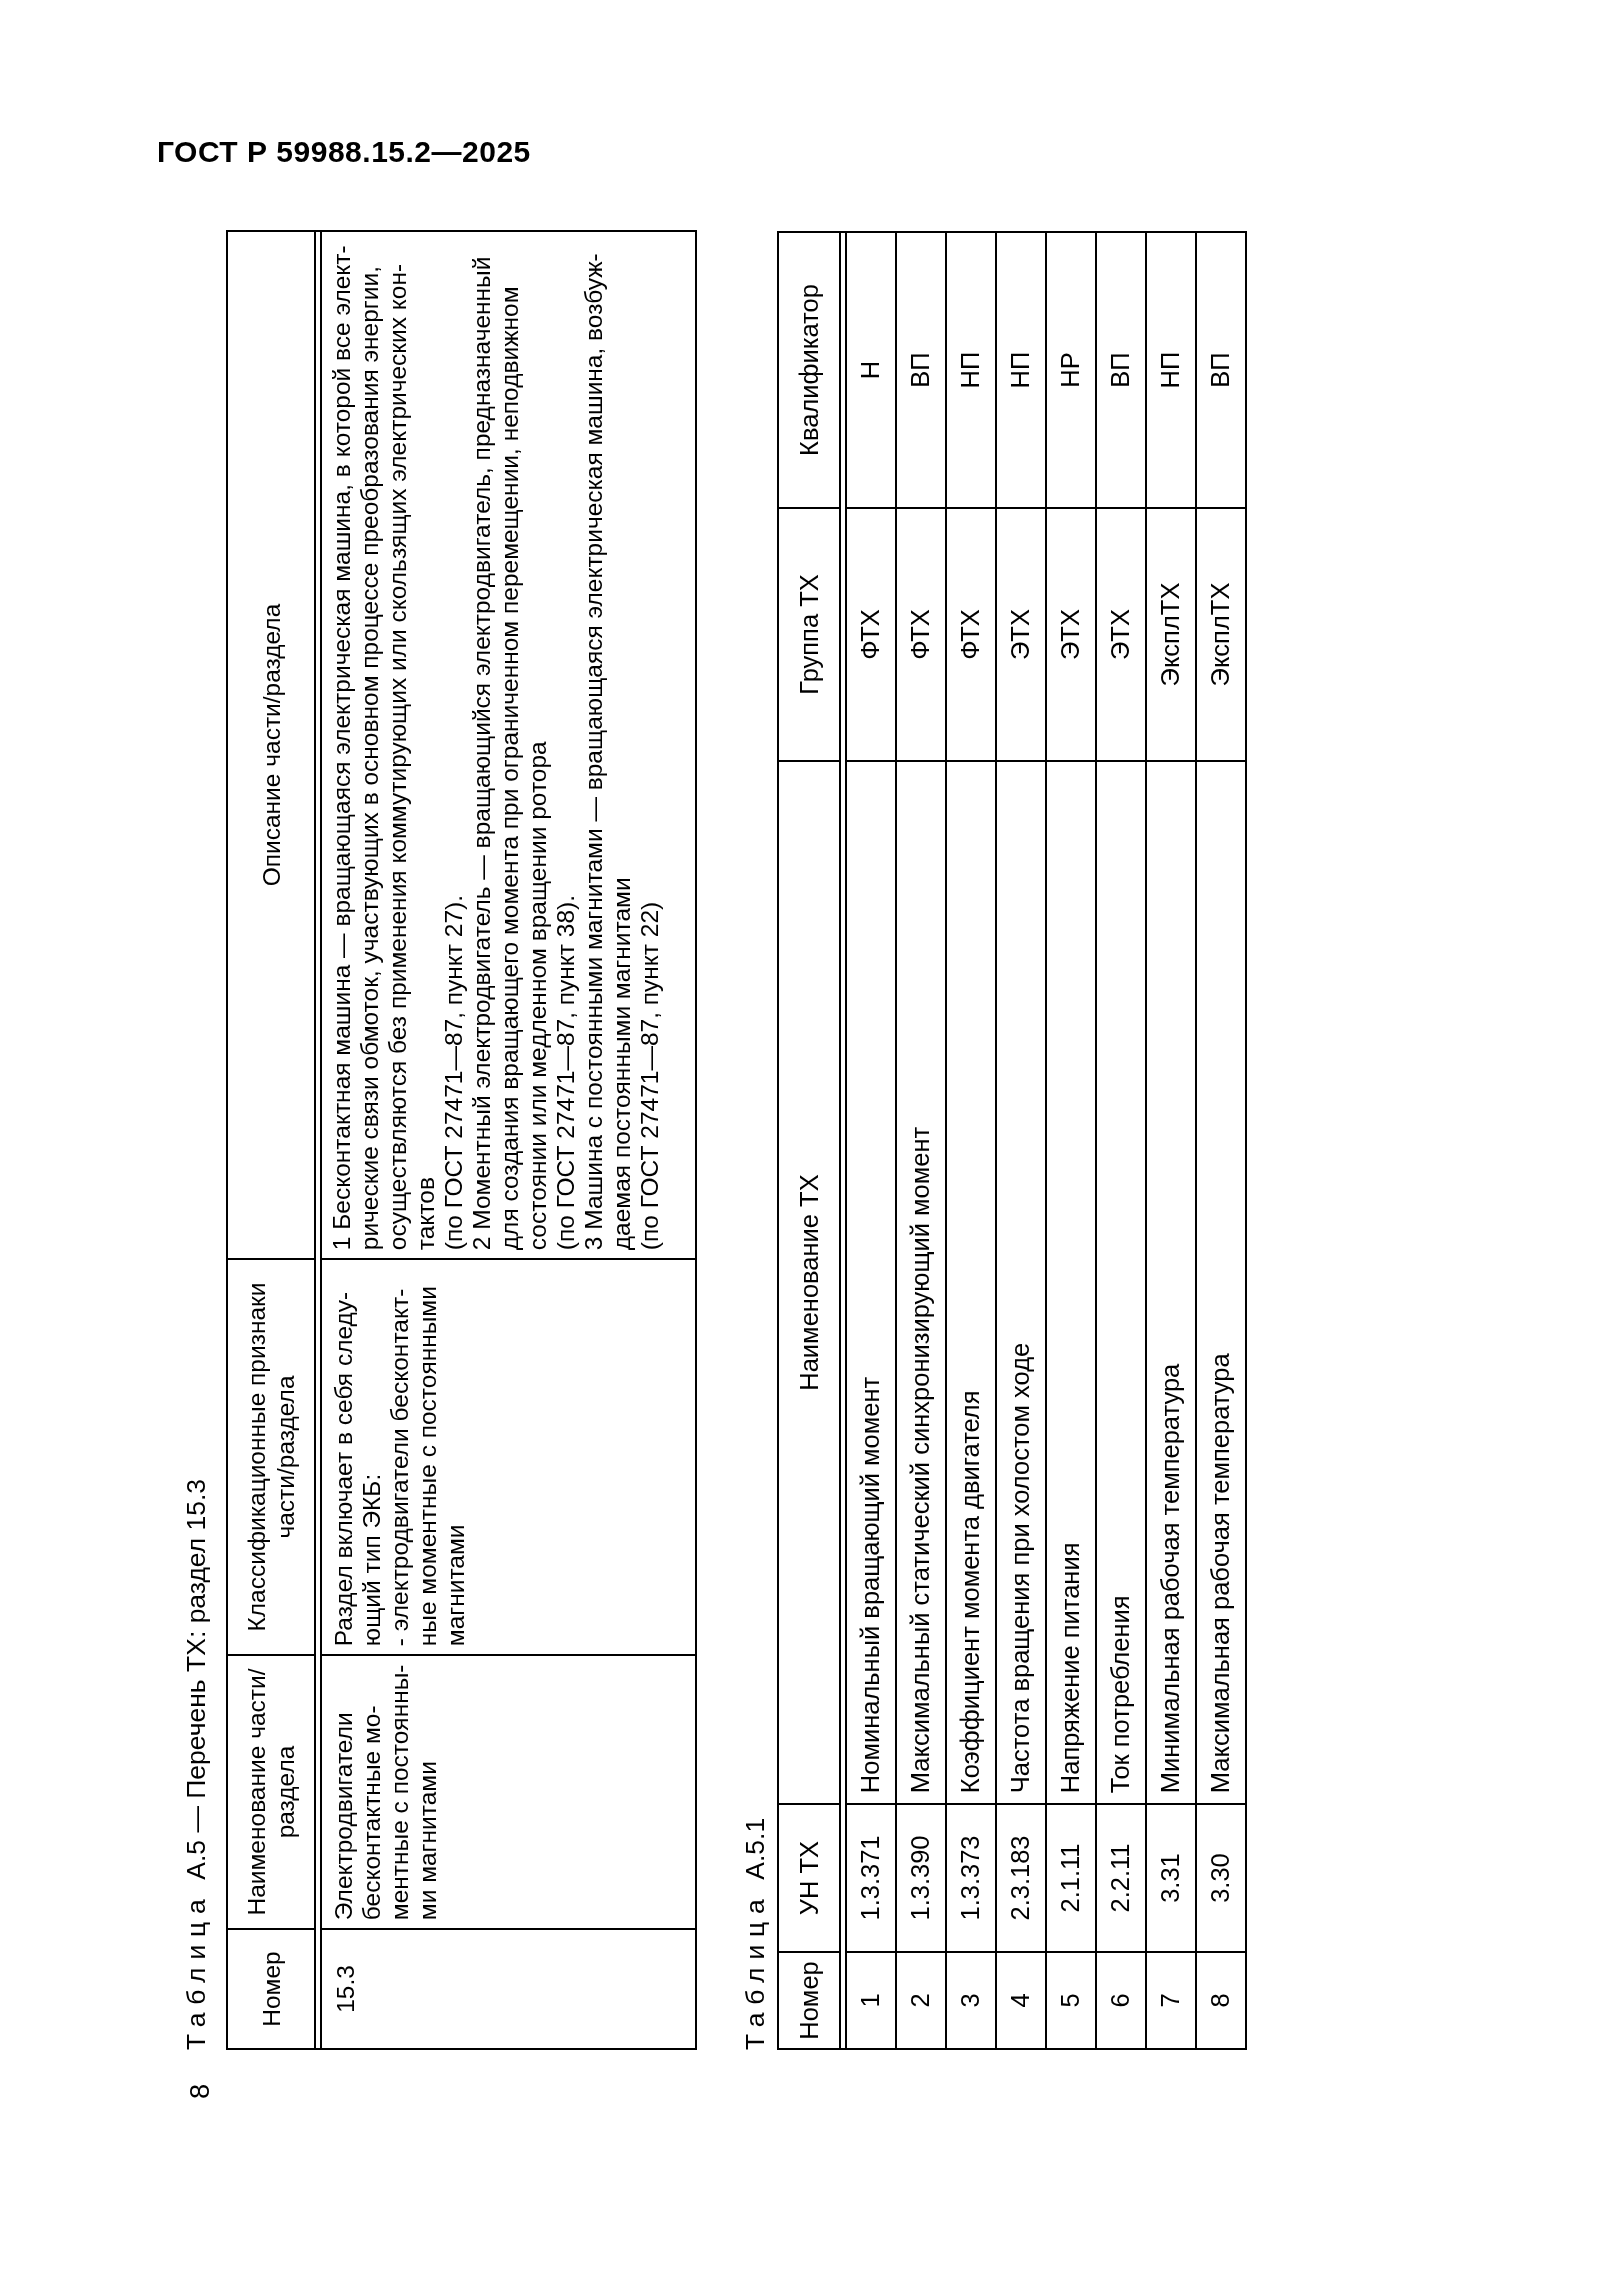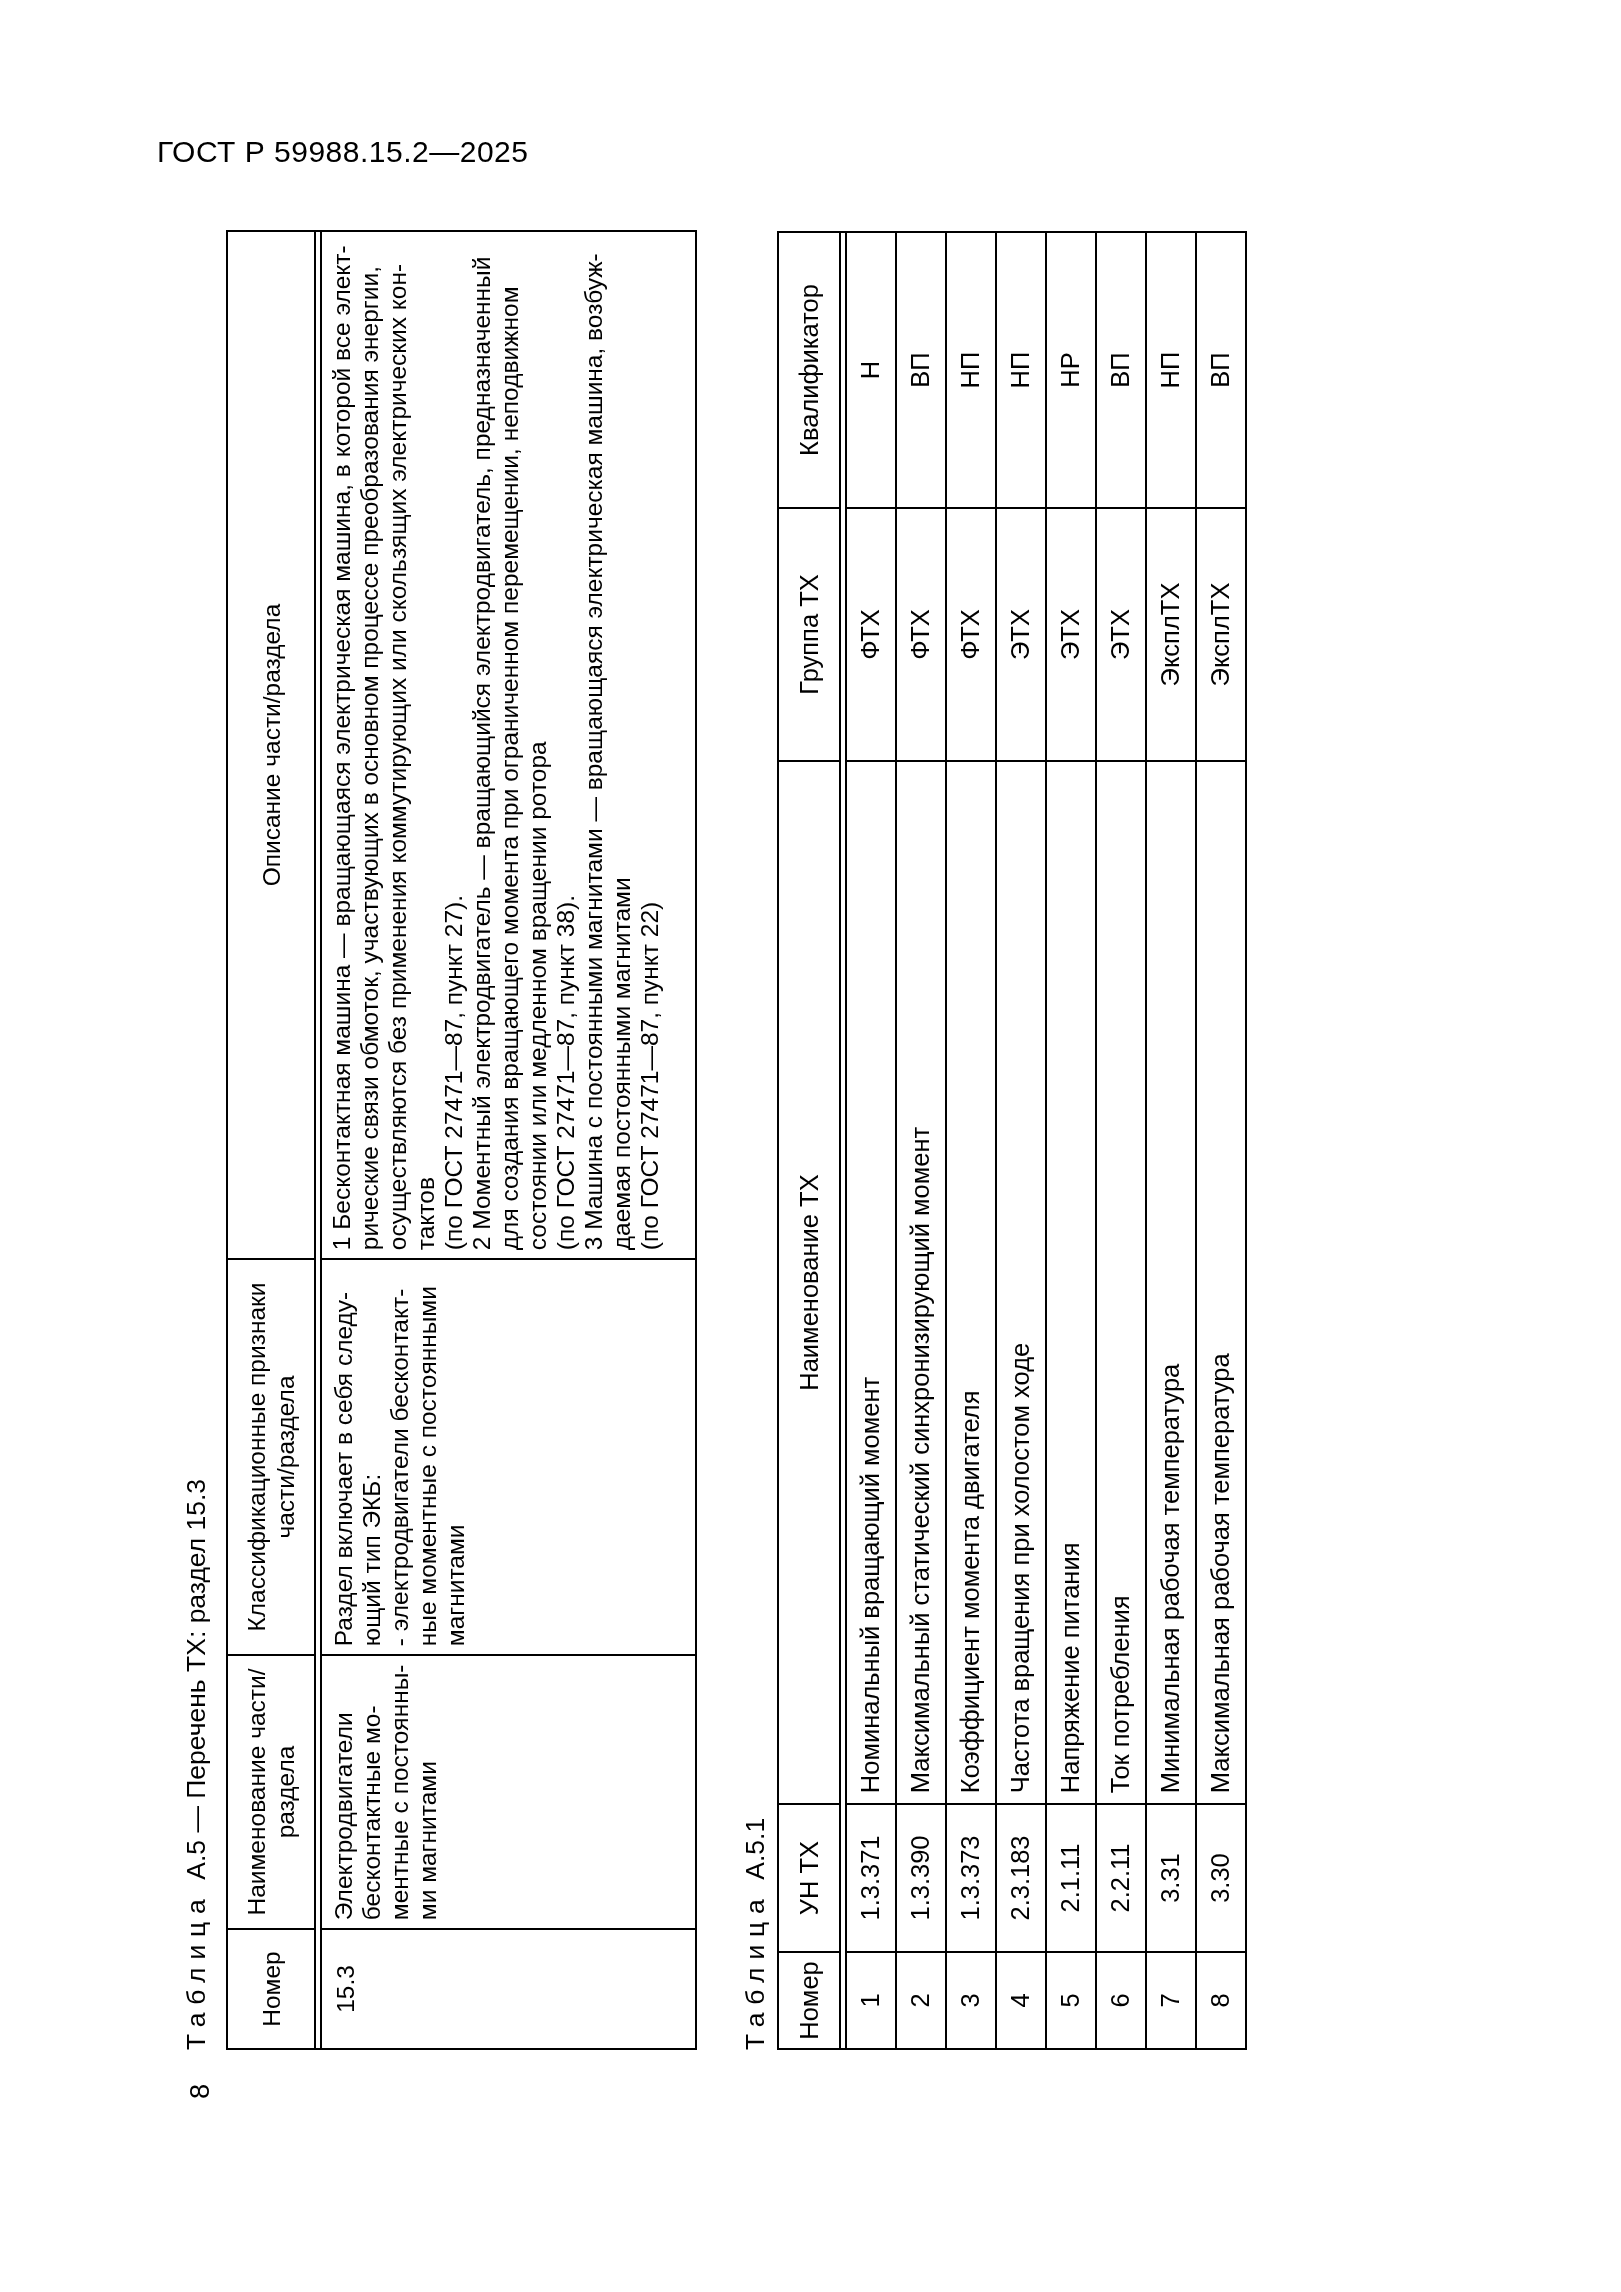--- a/index.html
+++ b/index.html
@@ -11,21 +11,21 @@
     width: 1621px; height: 2293px;
     font-family: "Liberation Sans", sans-serif;
     color: #000000;
     overflow: hidden;
   }
 
   .page-header {
     position: absolute;
     left: 157px; top: 135px;
     font-size: 30px;
-    font-weight: normal;
+    font-weight: bold;
     letter-spacing: 0.5px;
     white-space: nowrap;
   }
 
   
   .rot {
     position: absolute;
     transform: rotate(-90deg);
     transform-origin: 0 0;
   }

